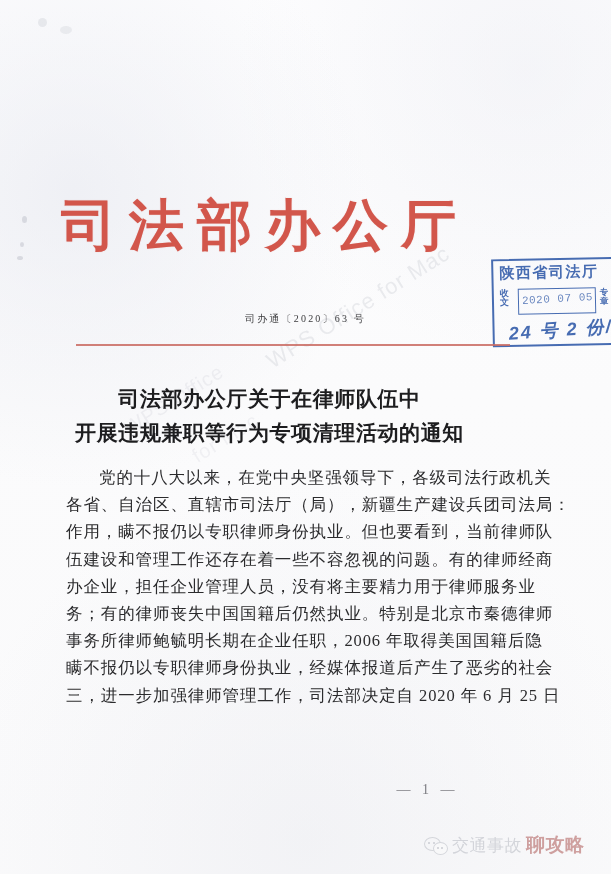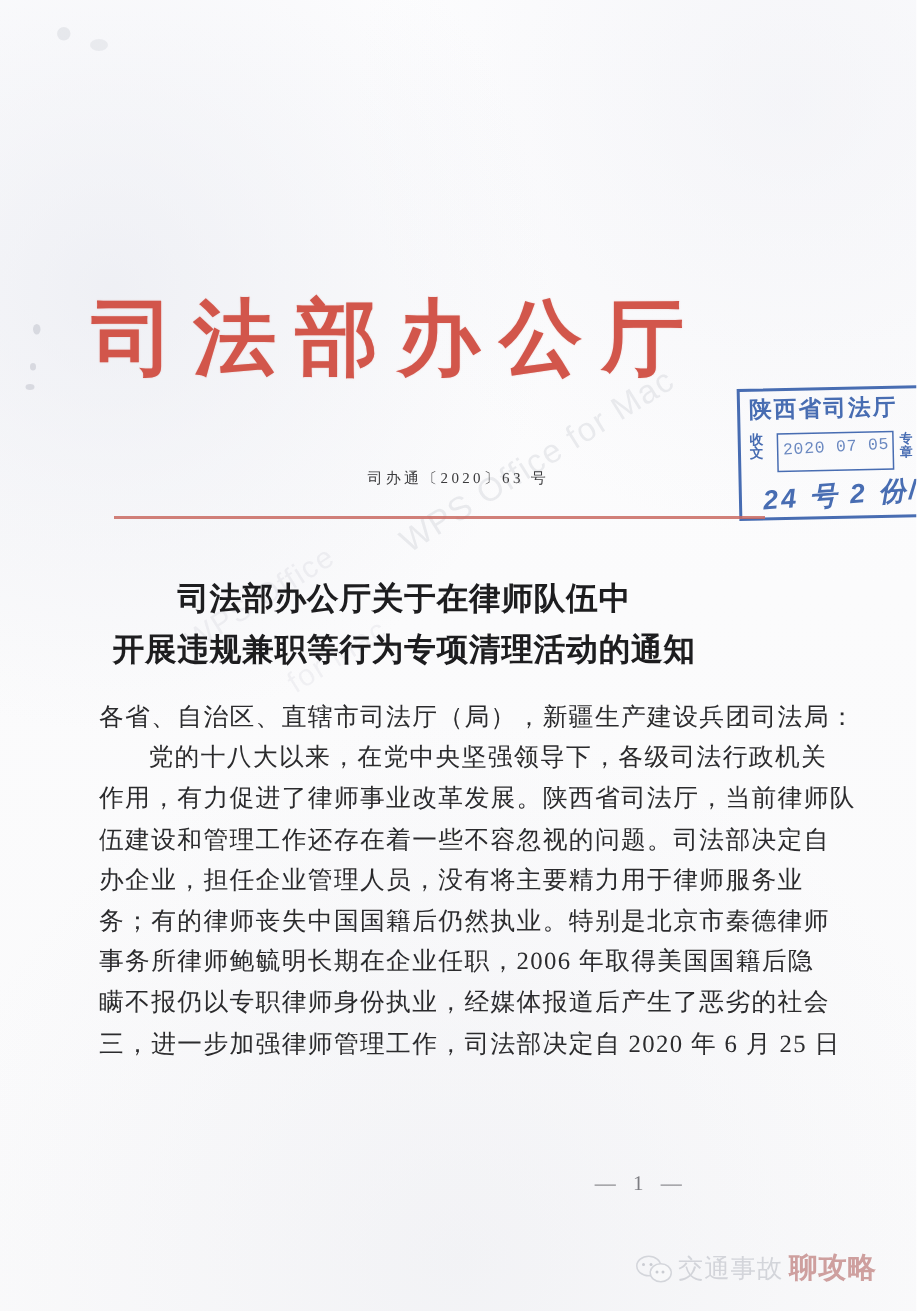--- a/index.html
+++ b/index.html
@@ -336,24 +336,24 @@
   <div class="doc-number">司办通〔2020〕63 号</div>
 
   <div class="red-rule"></div>
 
   <div class="doc-title">
     <div class="doc-title-line">司法部办公厅关于在律师队伍中</div>
     <div class="doc-title-line">开展违规兼职等行为专项清理活动的通知</div>
   </div>
 
   <div class="body-block">
+    <div class="body-line indent">党的十八大以来，在党中央坚强领导下，各级司法行政机关</div>
     <div class="body-line">各省、自治区、直辖市司法厅（局），新疆生产建设兵团司法局：</div>
-    <div class="body-line indent">党的十八大以来，在党中央坚强领导下，各级司法行政机关</div>
-    <div class="body-line">作用，有力促进了律师事业改革发展。陕西省司法厅，当前律师队</div>
-    <div class="body-line">伍建设和管理工作还存在着一些不容忽视的问题。司法部决定自</div>
+    <div class="body-line">作用，瞒不报仍以专职律师身份执业。但也要看到，当前律师队</div>
+    <div class="body-line">伍建设和管理工作还存在着一些不容忽视的问题。有的律师经商</div>
     <div class="body-line">办企业，担任企业管理人员，没有将主要精力用于律师服务业</div>
     <div class="body-line">务；有的律师丧失中国国籍后仍然执业。特别是北京市秦德律师</div>
     <div class="body-line">事务所律师鲍毓明长期在企业任职，2006 年取得美国国籍后隐</div>
     <div class="body-line">瞒不报仍以专职律师身份执业，经媒体报道后产生了恶劣的社会</div>
     <div class="body-line">三，进一步加强律师管理工作，司法部决定自 2020 年 6 月 25 日</div>
   </div>
 
   <div class="page-footer">
     <span class="pf-inner">— 1 —</span>
   </div>

